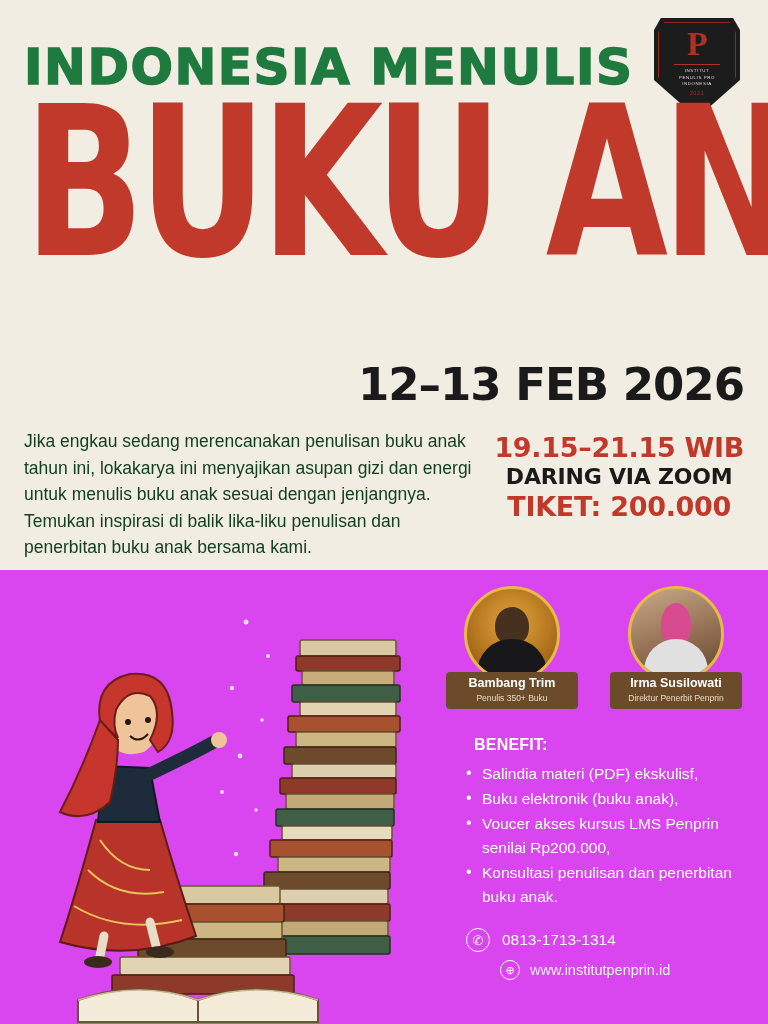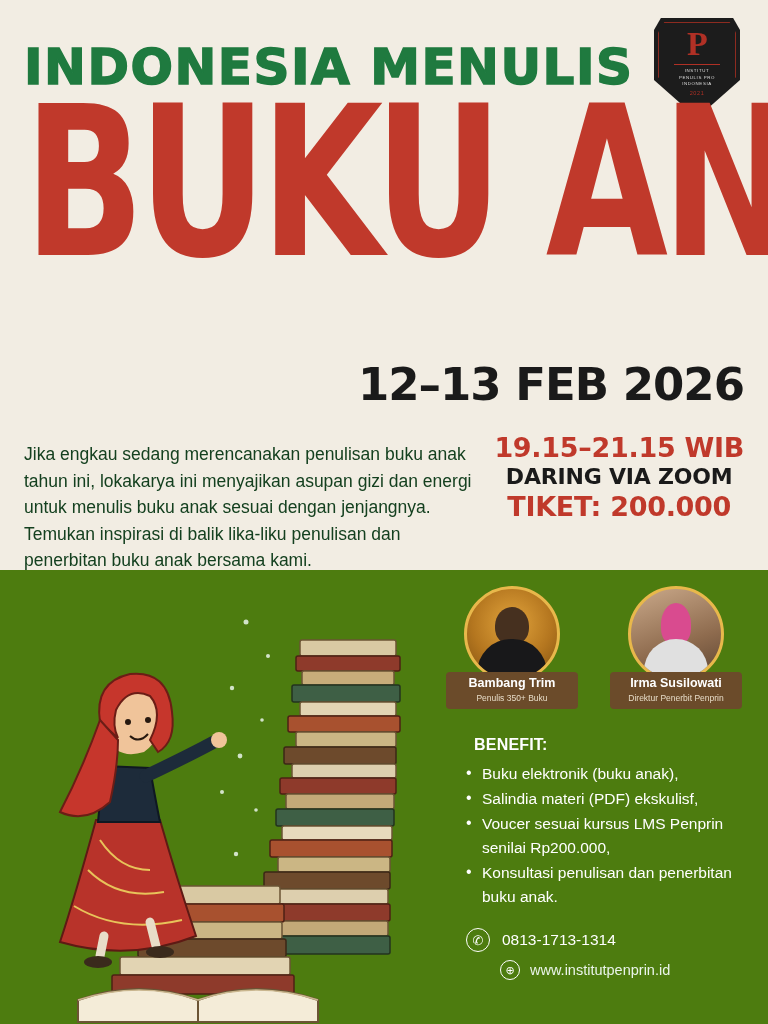--- a/index.html
+++ b/index.html
@@ -95,21 +95,20 @@
     line-height: 1;
   }
 
   .intro {
     position: absolute;
     left: 24px; top: 428px;
     width: 462px;
     font-size: 17.5px;
     line-height: 1.52;
     color: #14401f;
-    margin-top: 13px;
   }
 
   
   .date {
     position: absolute;
     right: 24px; top: 362px;
     font-family: "DejaVu Sans", sans-serif;
     font-weight: bold;
     font-size: 45px;
     color: #1a1a1a;
@@ -126,21 +125,21 @@
   }
   .time { font-size: 27px; color: #c0392b; letter-spacing: -0.3px; }
   .zoom { font-size: 22px; color: #1a1a1a; letter-spacing: -0.2px; }
   .ticket { font-size: 27px; color: #c0392b; letter-spacing: -0.3px; }
 
   
   .bottom {
     position: absolute;
     left: 0; top: 570px;
     width: 768px; height: 454px;
-    background: #4d7c0f;
+    background: #d946ef;
     overflow: hidden;
   }
 
   
   .illus { position: absolute; left: 0; top: 0; width: 430px; height: 454px; }
 
   .speakers {
     position: absolute;
     left: 452px; top: 16px;
     display: flex; gap: 44px;
@@ -349,23 +348,23 @@
         </div>
         <div class="nameplate">
           <div class="nm">Irma Susilowati</div>
           <div class="rl">Direktur Penerbit Penprin</div>
         </div>
       </div>
     </div>
 
     <div class="benefit-title">BENEFIT:</div>
     <ul class="benefits">
+      <li>Salindia materi (PDF) ekskulisf,</li>
       <li>Buku elektronik (buku anak),</li>
-      <li>Salindia materi (PDF) ekskulisf,</li>
-      <li>Voucer sesuai kursus LMS Penprin senilai Rp200.000,</li>
+      <li>Voucer akses kursus LMS Penprin senilai Rp200.000,</li>
       <li>Konsultasi penulisan dan penerbitan buku anak.</li>
     </ul>
 
     <div class="contact">
       <span class="circ-icon">✆</span>
       <span>0813-1713-1314</span>
     </div>
 
     <div class="web">
       <span class="circ-icon small">⊕</span>

